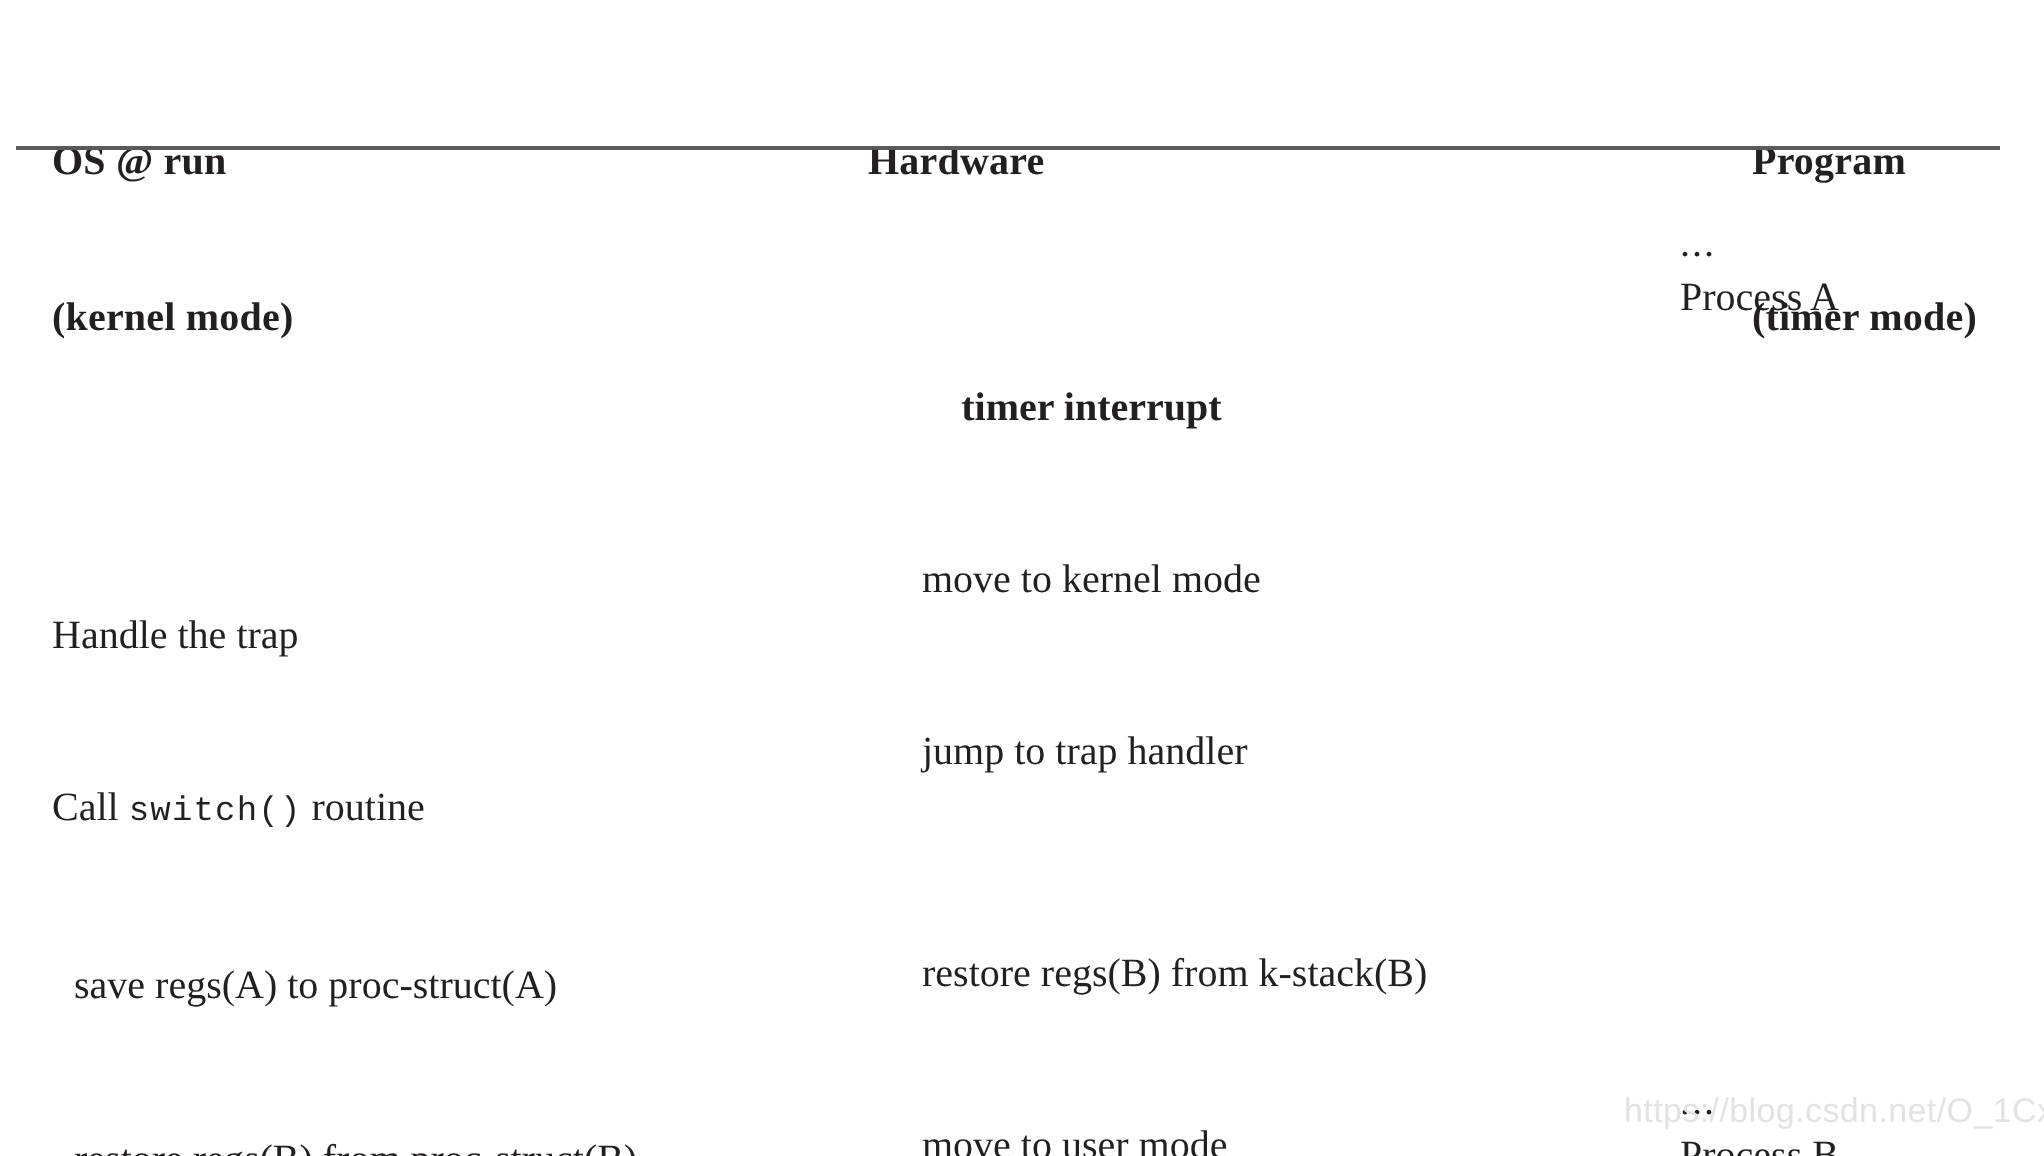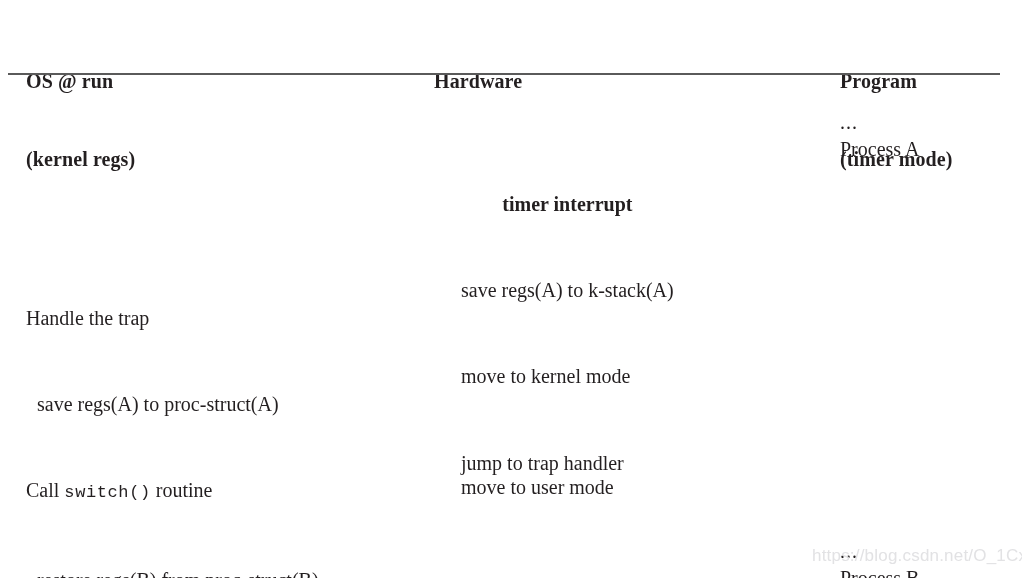--- a/index.html
+++ b/index.html
@@ -28,21 +28,21 @@
   .col-head {
     position: absolute;
     font-weight: bold;
     font-size: 20px;
     line-height: 26px;
     white-space: pre;
     letter-spacing: 0.1px;
   }
   .head-os       { left: 26px;  top: 16px; }
   .head-hardware { left: 434px; top: 16px; }
-  .head-program  { left: 840px; top: 16px; }
+  .head-program  { left: 876px; top: 16px; }
 
   
   .rule {
     position: absolute;
     left: 8px;
     top: 73px;
     width: 992px;
     height: 2px;
     background: #5a5a5a;
   }
@@ -98,56 +98,56 @@
     user-select: none;
   }
 </style>
 </head>
 <body>
 
 <div class="figure">
 
   <div class="col-head head-os">
     <div>OS @ run</div>
-    <div>(kernel regs)</div>
+    <div>(kernel mode)</div>
   </div>
 
   <div class="col-head head-hardware">
     <div>Hardware</div>
   </div>
 
   <div class="col-head head-program">
     <div>Program</div>
     <div>(timer mode)</div>
   </div>
 
   <div class="rule"></div>
 
   <div class="block col-pg-x pg-proc-a">
     <div class="line">Process A</div>
   </div>
   <div class="dots col-pg-x pg-dots-a">...</div>
 
   <div class="block col-hw-x hw-top">
     <div class="line b">timer interrupt</div>
-    <div class="line">save regs(A) to k-stack(A)</div>
     <div class="line">move to kernel mode</div>
     <div class="line">jump to trap handler</div>
   </div>
 
   <div class="block col-os-x os-main">
     <div class="line">Handle the trap</div>
+    <div class="line"><span>Call </span><span class="mono">switch()</span><span> routine</span></div>
     <div class="line ind">save regs(A) to proc-struct(A)</div>
-    <div class="line"><span>Call </span><span class="mono">switch()</span><span> routine</span></div>
     <div class="line ind">restore regs(B) from proc-struct(B)</div>
     
     
   </div>
 
   <div class="block col-hw-x hw-bottom">
+    <div class="line">restore regs(B) from k-stack(B)</div>
     <div class="line">move to user mode</div>
     
   </div>
 
   <div class="block col-pg-x pg-proc-b">
     <div class="line">Process B</div>
   </div>
   <div class="dots col-pg-x pg-dots-b">...</div>
 
   <div class="watermark">https://blog.csdn.net/O_1CxH</div>

